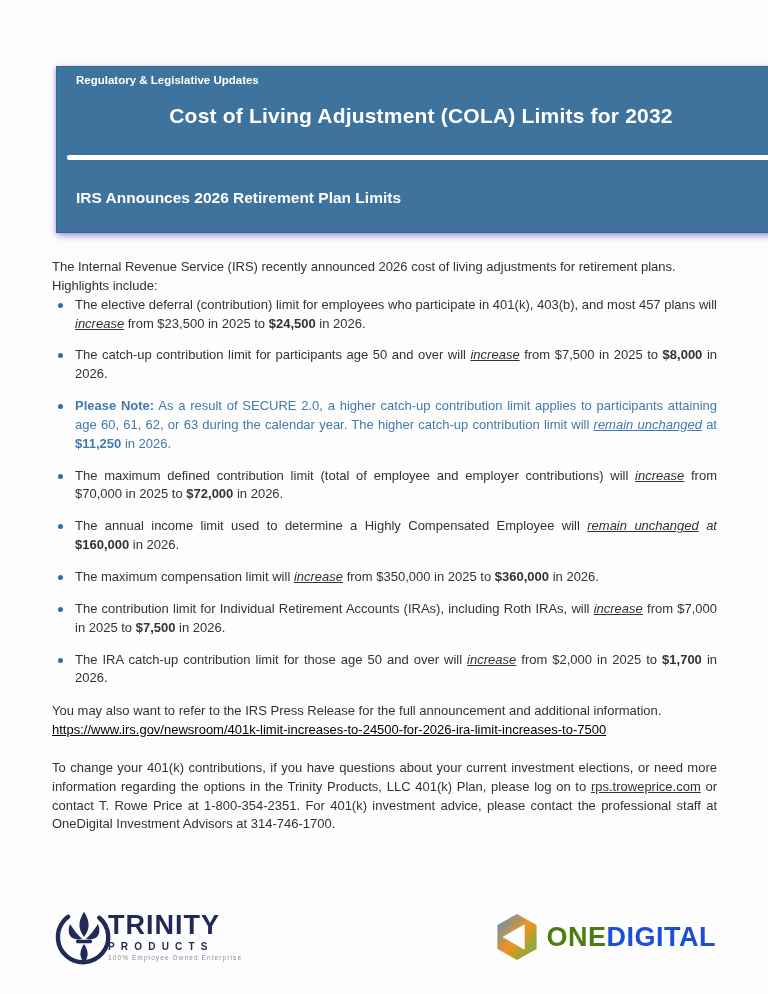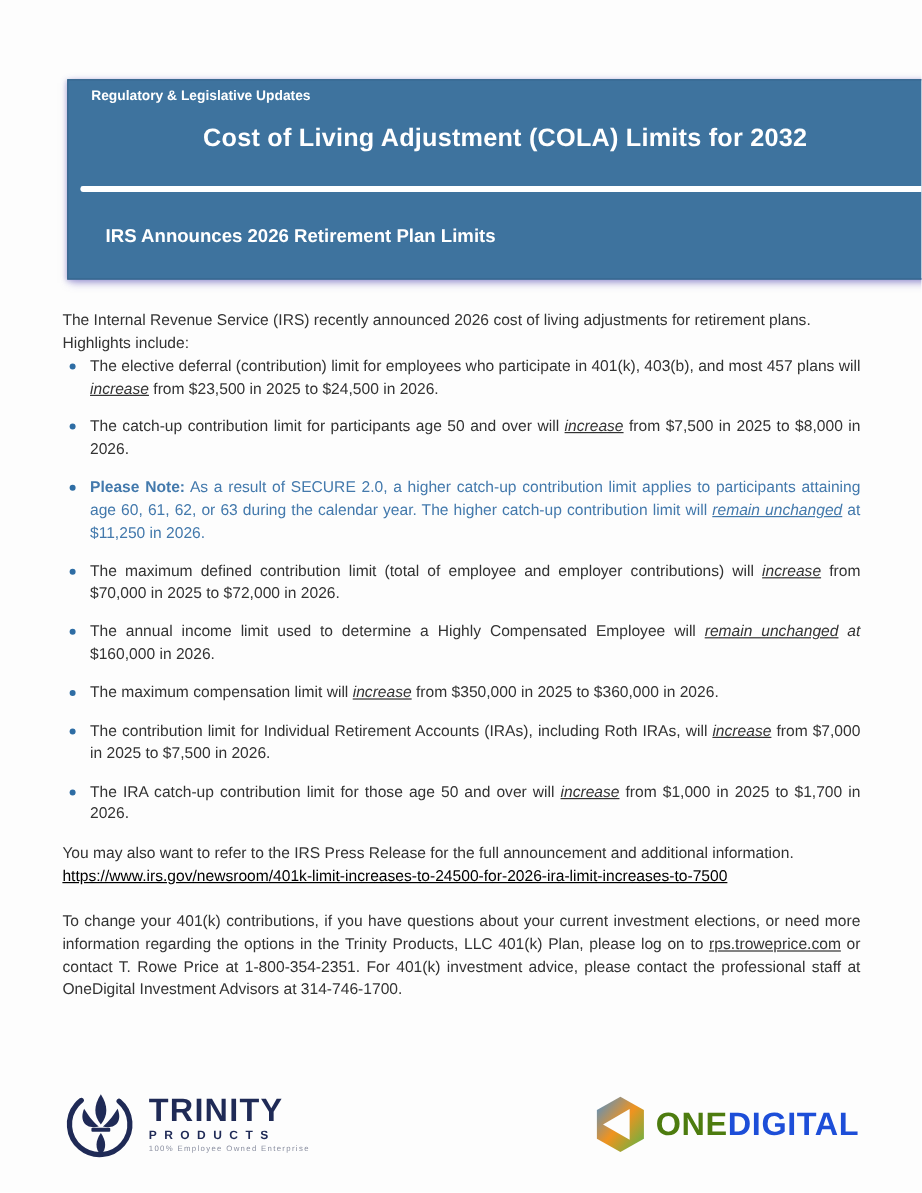--- a/index.html
+++ b/index.html
@@ -32,21 +32,21 @@
     text-align: center;
     color: #ffffff; font-weight: bold; font-size: 21px;
     letter-spacing: 0.2px;
   }
   .divider {
     position: absolute; top: 88px; left: 10px; right: 10px;
     height: 5px; background: #ffffff; border-radius: 2px;
   }
   .header-subtitle {
     position: absolute; top: 122px; left: 19px;
-    color: #ffffff; font-weight: bold; font-size: 15.5px; margin-left: 12px;
+    color: #ffffff; font-weight: bold; font-size: 15.5px;
   }
 
   
   .content {
     position: absolute;
     left: 52px; top: 258px; width: 665px;
     font-size: 13px; line-height: 1.45;
   }
   .content p { margin: 0; }
   .intro { margin-bottom: 18px; }
@@ -61,21 +61,21 @@
   }
   ul.bullets li::before {
     content: "";
     position: absolute; left: 6px; top: 7px;
     width: 5px; height: 5px; border-radius: 50%;
     background: #2E6DA4;
   }
   ul.bullets li[data-style="note"] { color: #4379AC; }
 
   .s-iu { font-style: italic; text-decoration: underline; }
-  .s-b  { font-weight: normal; }
+  .s-b  { font-weight: bold; }
   .s-bi { font-weight: bold; }
   .s-i  { font-style: italic; }
   .s-u  { text-decoration: underline; }
 
   .press-note { margin-bottom: 17px; }
   .press-link {
     display: inline-block;
     margin-bottom: 19px;
     color: #000000;
     text-decoration: underline;
@@ -83,21 +83,21 @@
   }
   .closing { text-align: justify; }
   .closing span[data-interactable="true"] { cursor: pointer; }
 
   
   .footer {
     position: absolute;
     left: 54px; right: 52px; top: 903px;
     display: flex; justify-content: space-between; align-items: center;
   }
-  .trinity-logo { display: flex; align-items: center; gap: 22px; }
+  .trinity-logo { display: flex; align-items: center; gap: 6px; }
   .trinity-mark { width: 62px; height: 68px; flex: 0 0 auto; }
   .trinity-text { display: flex; flex-direction: column; margin-left: -14px; }
   .trinity-name {
     color: #1F2A56; font-weight: bold; font-size: 27px;
     letter-spacing: 1px; line-height: 1;
   }
   .trinity-products {
     color: #1F2A56; font-size: 10px; font-weight: bold;
     letter-spacing: 6.2px; margin-top: 3px; line-height: 1;
   }
@@ -129,21 +129,21 @@
     <p class="highlights" data-interactable="false">Highlights include:</p>
 
     <ul class="bullets" data-interactable="false">
       <li data-interactable="false"><span data-interactable="false">The elective deferral (contribution) limit for employees who participate in 401(k), 403(b), and most 457 plans will </span><span class="s-iu" data-interactable="false">increase</span><span data-interactable="false"> from $23,500 in 2025 to </span><span class="s-b" data-interactable="false">$24,500</span><span data-interactable="false"> in 2026.</span></li>
       <li data-interactable="false"><span data-interactable="false">The catch-up contribution limit for participants age 50 and over will </span><span class="s-iu" data-interactable="false">increase</span><span data-interactable="false"> from $7,500 in 2025 to </span><span class="s-b" data-interactable="false">$8,000</span><span data-interactable="false"> in 2026.</span></li>
       <li data-interactable="false" data-style="note"><span class="s-bi" data-interactable="false">Please Note:</span><span data-interactable="false"> As a result of SECURE 2.0, a higher catch-up contribution limit applies to participants attaining age 60, 61, 62, or 63 during the calendar year.  The higher catch-up contribution limit will </span><span class="s-iu" data-interactable="false">remain unchanged</span><span data-interactable="false"> at </span><span class="s-b" data-interactable="false">$11,250</span><span data-interactable="false"> in 2026.</span></li>
       <li data-interactable="false"><span data-interactable="false">The maximum defined contribution limit (total of employee and employer contributions) will </span><span class="s-iu" data-interactable="false">increase</span><span data-interactable="false"> from $70,000 in 2025 to </span><span class="s-b" data-interactable="false">$72,000</span><span data-interactable="false"> in 2026.</span></li>
       <li data-interactable="false"><span data-interactable="false">The annual income limit used to determine a Highly Compensated Employee will </span><span class="s-iu" data-interactable="false">remain unchanged</span><span class="s-i" data-interactable="false"> at</span><span data-interactable="false"> </span><span class="s-b" data-interactable="false">$160,000</span><span data-interactable="false"> in 2026.</span></li>
       <li data-interactable="false"><span data-interactable="false">The maximum compensation limit will </span><span class="s-iu" data-interactable="false">increase</span><span data-interactable="false"> from $350,000 in 2025 to </span><span class="s-b" data-interactable="false">$360,000</span><span data-interactable="false"> in 2026.</span></li>
       <li data-interactable="false"><span data-interactable="false">The contribution limit for Individual Retirement Accounts (IRAs), including Roth IRAs, will </span><span class="s-iu" data-interactable="false">increase</span><span data-interactable="false"> from $7,000 in 2025 to </span><span class="s-b" data-interactable="false">$7,500</span><span data-interactable="false"> in 2026.</span></li>
-      <li data-interactable="false"><span data-interactable="false">The IRA catch-up contribution limit for those age 50 and over will </span><span class="s-iu" data-interactable="false">increase</span><span data-interactable="false"> from $1,000 in 2025 to </span><span class="s-b" data-interactable="false">$1,700</span><span data-interactable="false"> in 2026.</span></li>
+      <li data-interactable="false"><span data-interactable="false">The IRA catch-up contribution limit for those age 50 and over will </span><span class="s-iu" data-interactable="false">increase</span><span data-interactable="false"> from $2,000 in 2025 to </span><span class="s-b" data-interactable="false">$1,700</span><span data-interactable="false"> in 2026.</span></li>
     </ul>
 
     <p class="press-note" data-interactable="false">You may also want to refer to the IRS Press Release for the full announcement and additional information.</p>
     <span class="press-link" data-interactable="true">https://www.irs.gov/newsroom/401k-limit-increases-to-24500-for-2026-ira-limit-increases-to-7500</span>
 
     <p class="closing" data-interactable="false"><span data-interactable="false">To change your 401(k) contributions, if you have questions about your current investment elections, or need more information regarding the options in the Trinity Products, LLC 401(k) Plan, please log on to </span><span class="s-u" data-interactable="true">rps.troweprice.com</span><span data-interactable="false"> or contact T. Rowe Price at 1-800-354-2351.  For 401(k) investment advice, please contact the professional staff at OneDigital Investment Advisors at 314-746-1700.</span></p>
   </div>
 
   <div class="footer" data-interactable="false">
 

